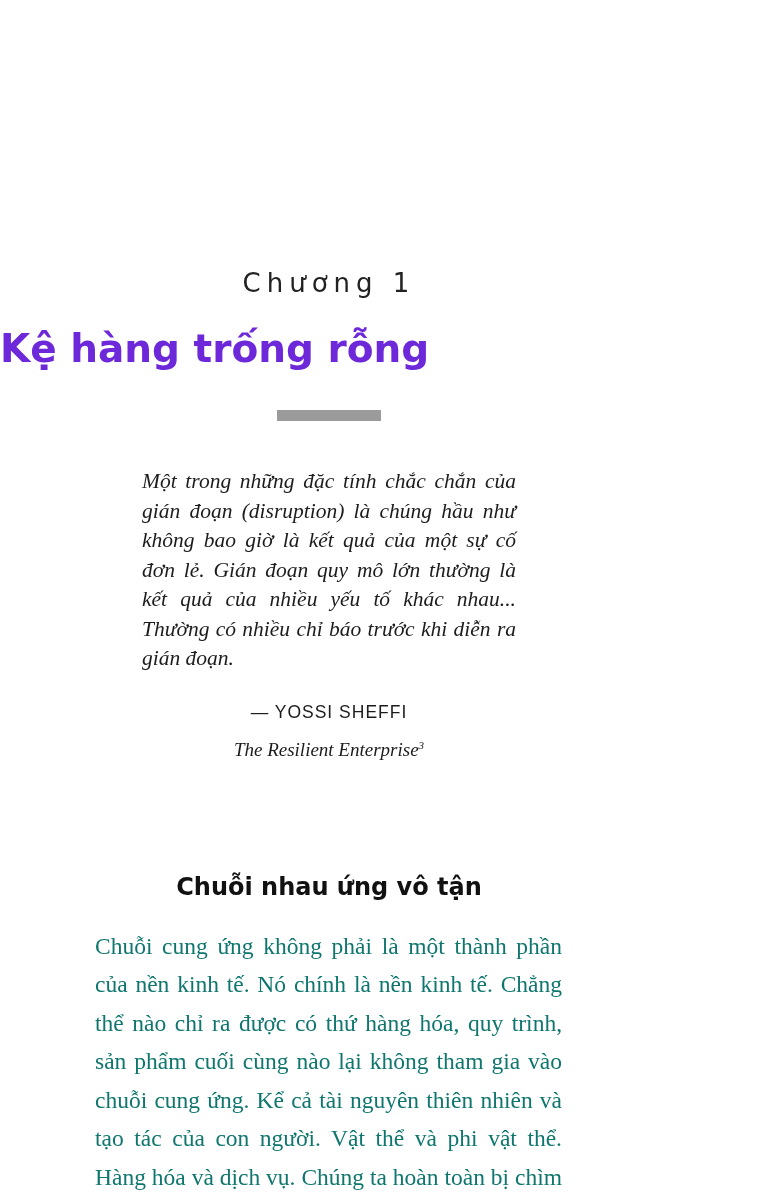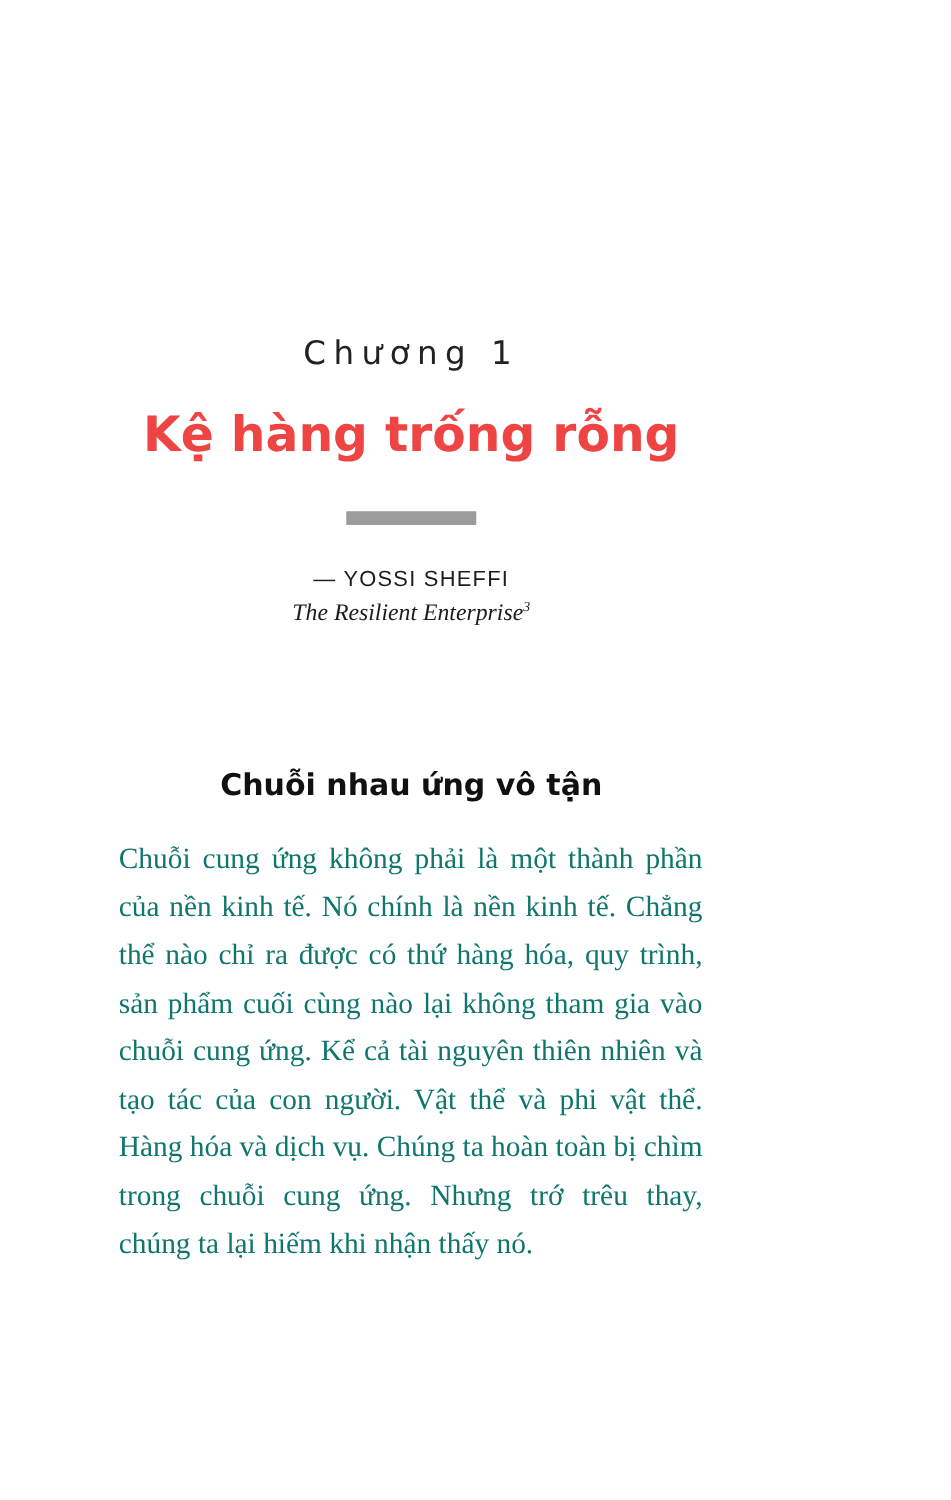--- a/index.html
+++ b/index.html
@@ -21,25 +21,24 @@
   .chapter-label {
     text-align: center;
     font-family: "DejaVu Sans", "Liberation Sans", sans-serif;
     font-size: 26px;
     font-weight: 400;
     letter-spacing: 6px;
     color: #222222;
   }
   .chapter-title {
     margin-top: 28px;
-    text-align: center;
     font-family: "DejaVu Sans", "Liberation Sans", sans-serif;
     font-size: 39px;
     font-weight: 700;
-    color: #ef4444;
+    color: #6d28d9;
   }
   .divider-wrap {
     margin-top: 36px;
     text-align: center;
   }
   .divider-bar {
     display: inline-block;
     width: 104px;
     height: 11px;
     background: #9b9b9b;
@@ -55,21 +54,21 @@
   }
   .epigraph-attrib {
     margin-top: 28px;
     text-align: center;
     font-family: "Liberation Sans", "DejaVu Sans", sans-serif;
     font-size: 17.5px;
     letter-spacing: 1px;
     color: #1c1c1c;
   }
   .epigraph-source {
-    margin-top: 6px;
+    margin-top: 16px;
     text-align: center;
     font-family: "Liberation Serif", "DejaVu Serif", serif;
     font-style: italic;
     font-size: 19px;
     color: #1c1c1c;
   }
   .epigraph-source sup {
     font-size: 11px;
     font-style: italic;
   }
@@ -97,20 +96,21 @@
   <div class="content">
 
     <div class="chapter-label">Chương 1</div>
 
     <h1 class="chapter-title">Kệ hàng trống rỗng</h1>
 
     <div class="divider-wrap">
       <span class="divider-bar"></span>
     </div>
 
+    <p class="epigraph">Một trong những đặc tính chắc chắn của gián đoạn (disruption) là chúng hầu như không bao giờ là kết quả của một sự cố đơn lẻ. Gián đoạn quy mô lớn thường là kết quả của nhiều yếu tố khác nhau... Thường có nhiều chỉ báo trước khi diễn ra gián đoạn.</p>
 
     <div class="epigraph-attrib">— YOSSI SHEFFI</div>
 
     <div class="epigraph-source"><span>The Resilient Enterprise</span><sup>3</sup></div>
 
     <h2 class="section-heading">Chuỗi nhau ứng vô tận</h2>
 
     <p class="body-paragraph">Chuỗi cung ứng không phải là một thành phần của nền kinh tế. Nó chính là nền kinh tế. Chẳng thể nào chỉ ra được có thứ hàng hóa, quy trình, sản phẩm cuối cùng nào lại không tham gia vào chuỗi cung ứng. Kể cả tài nguyên thiên nhiên và tạo tác của con người. Vật thể và phi vật thể. Hàng hóa và dịch vụ. Chúng ta hoàn toàn bị chìm trong chuỗi cung ứng. Nhưng trớ trêu thay, chúng ta lại hiếm khi nhận thấy nó.</p>
 
   </div>

